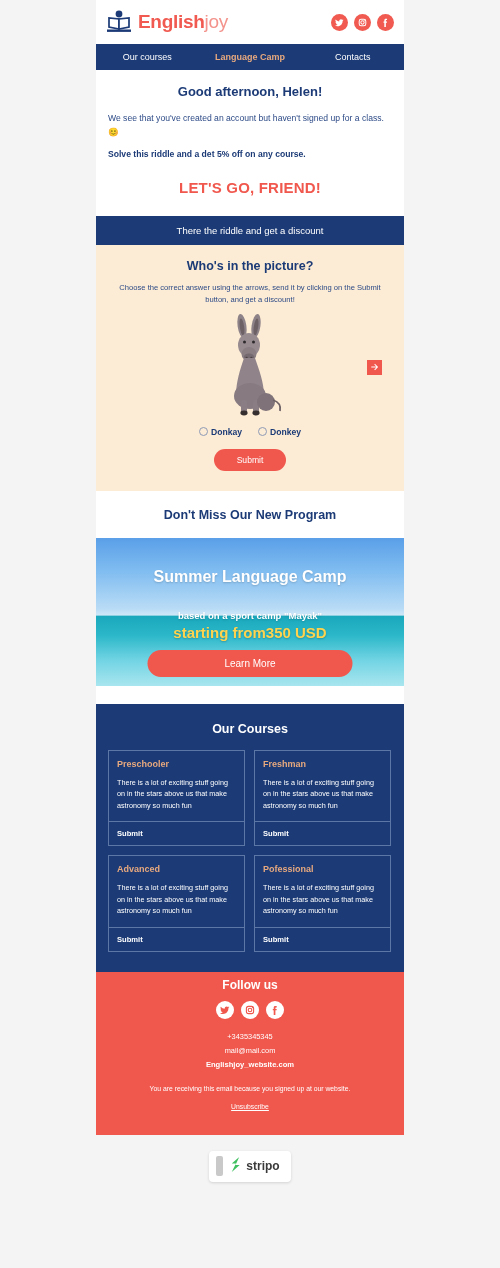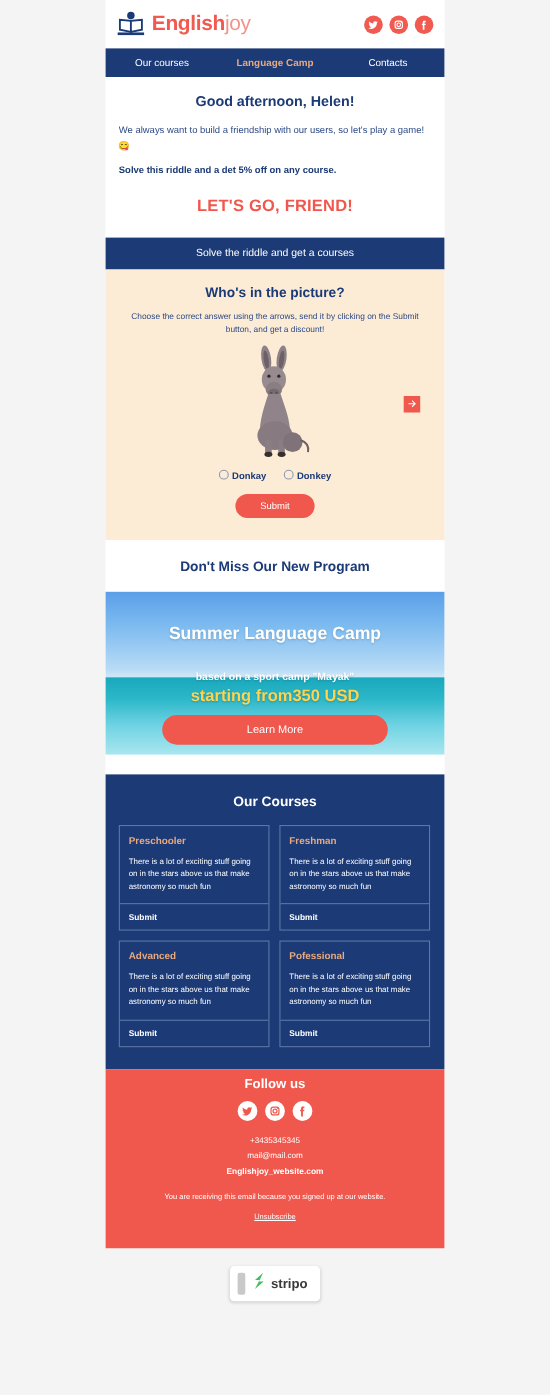--- a/index.html
+++ b/index.html
@@ -228,26 +228,26 @@
   </div>
 
   <div class="nav">
     <a href="#">Our courses</a>
     <a href="#" class="active">Language Camp</a>
     <a href="#">Contacts</a>
   </div>
 
   <div class="greet-wrap">
     <h1 class="greet-title">Good afternoon, Helen!</h1>
-    <p class="greet-p">We always want to build a friendship with our users, so let's play a game!😋</p>
+    <p class="greet-p">We see that you've created an account but haven't signed up for a class. 😊</p>
     <p class="greet-strong">Solve this riddle and a det 5% off on any course.</p>
     <p class="lets-go">LET'S GO, FRIEND!</p>
   </div>
 
-  <div class="riddle-bar">Solve the riddle and get a courses</div>
+  <div class="riddle-bar">There the riddle and get a discount</div>
   <div class="riddle">
     <h2 class="riddle-title">Who's in the picture?</h2>
     <p class="riddle-sub">Choose the correct answer using the arrows, send it by clicking on the Submit button, and get a discount!</p>
 
     <div class="pic-row">
       <svg class="donkey" viewBox="0 0 72 105">
         <rect width="72" height="105" fill="#fdecd5"></rect>
 
         <ellipse cx="28" cy="14" rx="4.4" ry="12" fill="#8d8287" transform="rotate(-8 28 14)"></ellipse>
         <ellipse cx="42" cy="14" rx="4.4" ry="12" fill="#8d8287" transform="rotate(8 42 14)"></ellipse>

